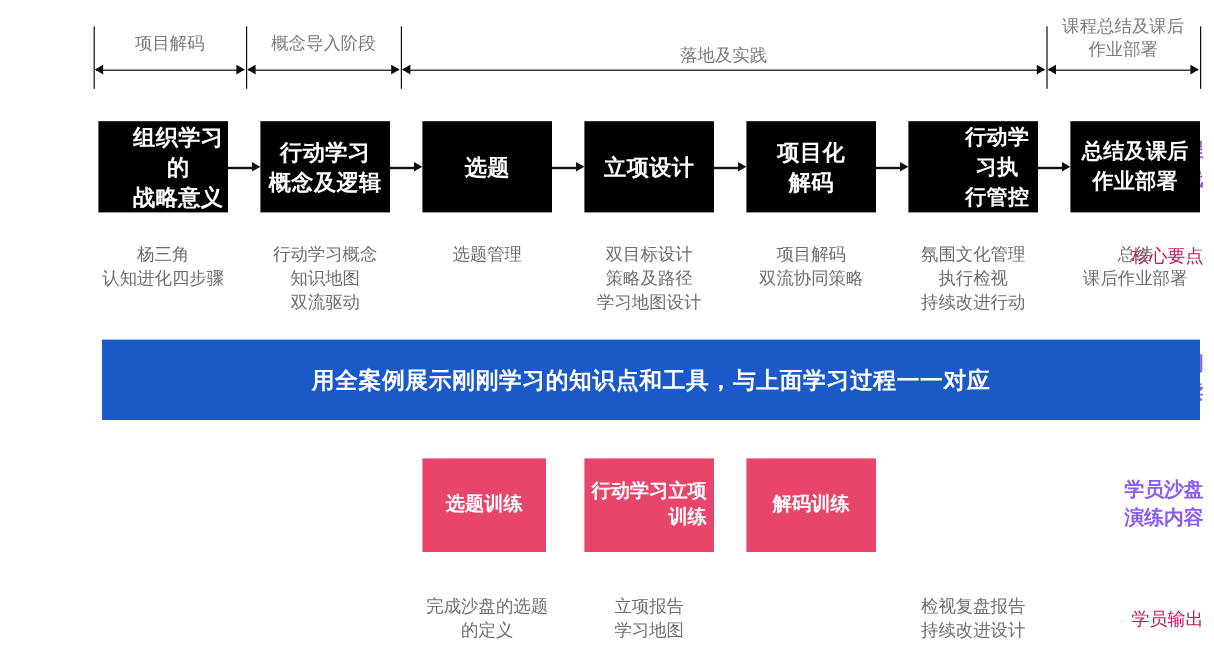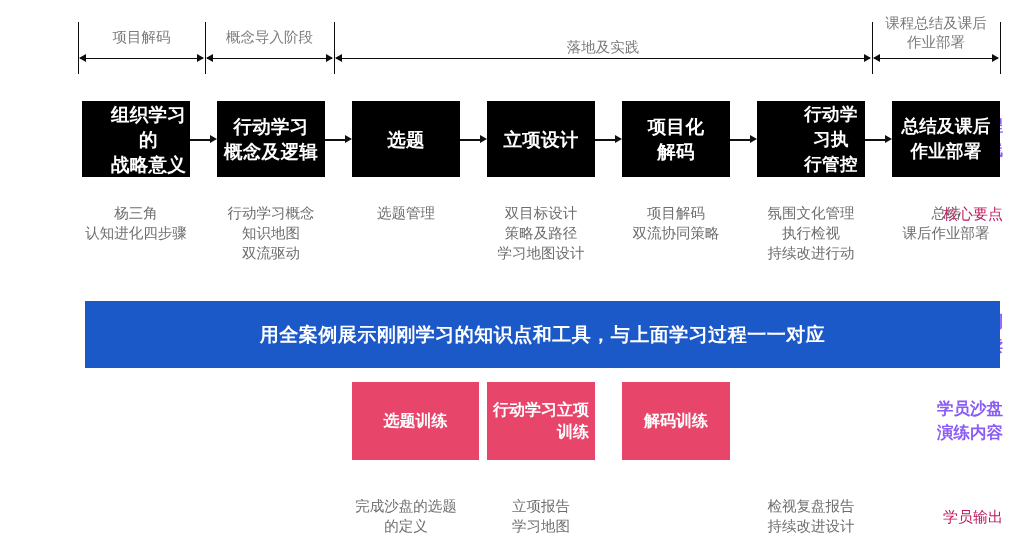--- a/index.html
+++ b/index.html
@@ -219,34 +219,34 @@
 学习地图设计</div>
     <div class="textcell" style="left:622px;top:0;width:108px;">项目解码
 双流协同策略</div>
     <div class="textcell" style="left:757px;top:0;width:108px;">氛围文化管理
 执行检视
 持续改进行动</div>
     <div class="textcell" style="left:892px;top:0;width:108px;">总结
 课后作业部署</div>
   </div>
 
-  <div class="abs" style="left:0;top:283px;width:1012px;height:67px;margin-top:18px;">
+  <div class="abs" style="left:0;top:283px;width:1012px;height:67px;">
 
     <div class="row-label bold" style="top:8px;">全案例
 解读</div>
 
     <div class="banner" style="left:85px;top:0;width:915px;height:67px;">用全案例展示刚刚学习的知识点和工具，与上面学习过程一一对应</div>
   </div>
 
   <div class="abs" style="left:0;top:382px;width:1012px;height:78px;">
 
     <div class="row-label bold" style="top:14px;">学员沙盘
 演练内容</div>
 
-    <div class="pinkbox" style="left:352px;top:0;width:127px;height:78px;">选题训练</div>
+    <div class="pinkbox" style="left:352px;top:0;width:103px;height:78px;">选题训练</div>
     <div class="pinkbox" style="left:487px;top:0;width:108px;height:78px;text-align:right;">行动学习立项
 训练</div>
     <div class="pinkbox" style="left:622px;top:0;width:108px;height:78px;">解码训练</div>
   </div>
 
   <div class="abs" style="left:0;top:496px;width:1012px;height:55px;">
 
     <div class="row-label normal" style="top:10px;">学员输出</div>
 
     <div class="textcell" style="left:347px;top:0;width:118px;">完成沙盘的选题

